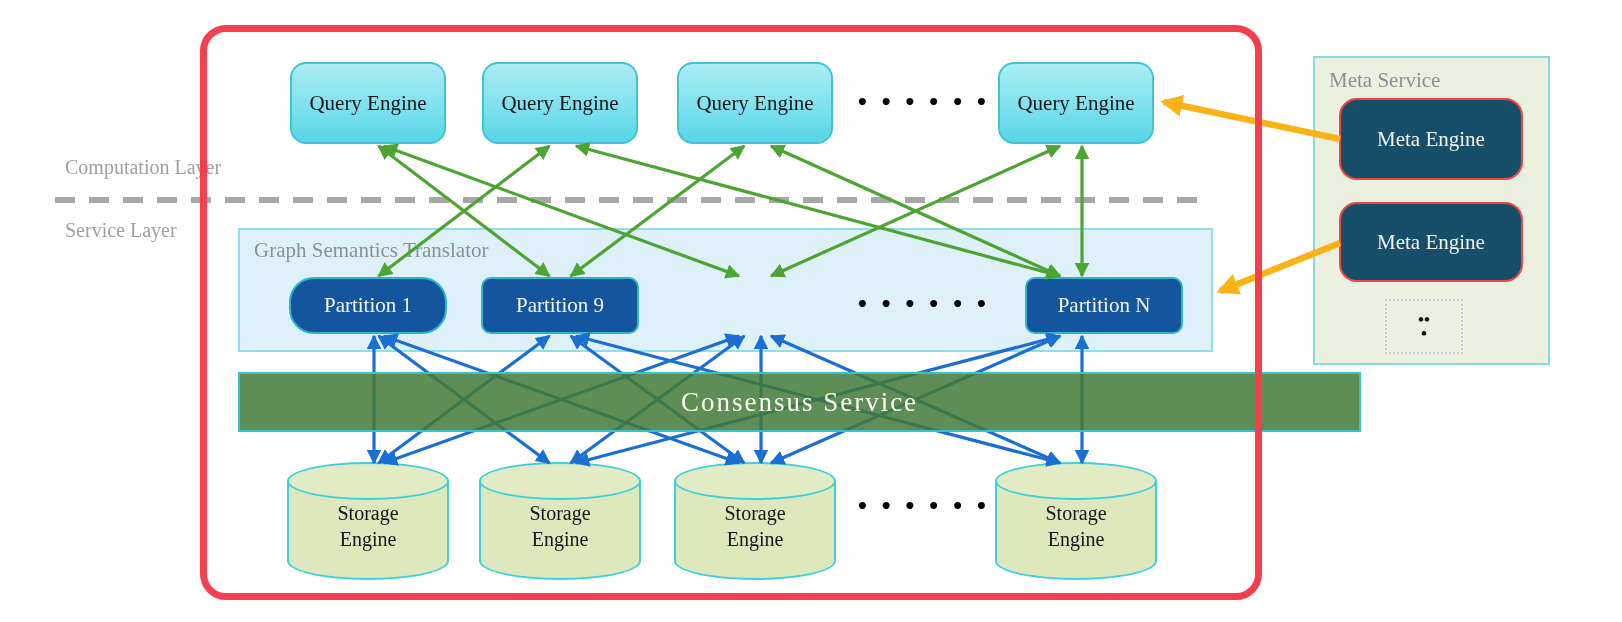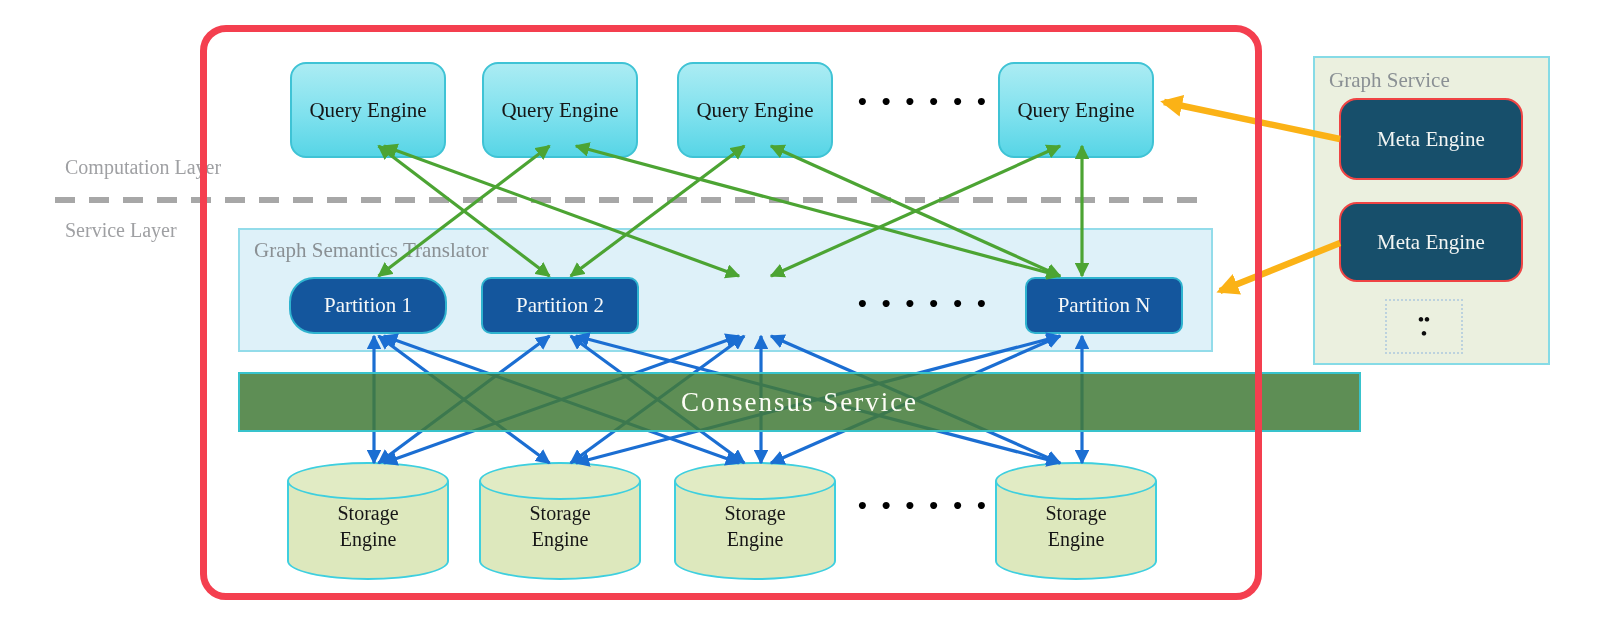--- a/index.html
+++ b/index.html
@@ -15,21 +15,21 @@
     border:2px solid #93dcea;box-sizing:border-box;z-index:1;}
   #translator-label{left:14px;top:8px;font-size:21px;color:#8a9094;}
   #meta-box{left:1313px;top:56px;width:237px;height:309px;background:#ebf0df;
     border:2px solid #86dbe6;box-sizing:border-box;z-index:1;}
   #meta-label{left:14px;top:10px;font-size:21px;color:#8a9094;}
   
   .layer-label{font-size:20px;color:#9fa0a3;z-index:0;}
   #computation-label{left:65px;top:156px;text-align:right;}
   #storage-label{left:65px;top:219px;}
   
-  .qe-box{top:62px;width:156px;height:96px;border-radius:16px;z-index:2;
+  .qe-box{top:62px;width:156px;height:82px;border-radius:16px;z-index:2;
     background:linear-gradient(180deg,#abecf3 0%,#7fe1ee 55%,#57d5e6 100%);
     border:2px solid #3fc3d5;box-sizing:border-box;
     display:flex;align-items:center;justify-content:center;
     font-size:21px;color:#161616;}
   .part-box{top:277px;width:158px;height:57px;border-radius:10px;z-index:2;
     background:#14569d;border:2px solid #2fb3cf;box-sizing:border-box;
     display:flex;align-items:center;justify-content:center;
     font-size:21px;color:#f6f8f8;}
   
   #consensus-bar{left:238px;top:372px;width:1123px;height:60px;z-index:6;
@@ -90,21 +90,21 @@
   </div>
   <div class="abs qe-box" style="left:998px;">
     <span>Query Engine</span>
   </div>
   <div class="abs h-dots" id="qe-dots">••••••</div>
 
   <div class="abs part-box" style="left:289px;border-radius:25px;">
     <span>Partition 1</span>
   </div>
   <div class="abs part-box" style="left:481px;">
-    <span>Partition 2</span>
+    <span>Partition 9</span>
   </div>
   <div class="abs part-box" style="left:1025px;">
     <span>Partition N</span>
   </div>
   <div class="abs h-dots" id="part-dots">••••••</div>
 
   <div class="abs" id="consensus-bar">
     <span id="consensus-label">Consensus  Service</span>
   </div>
 
@@ -128,21 +128,21 @@
   </div>
   <div class="abs cyl" style="left:995px;">
     <div class="ell bot"></div>
     <div class="body"></div>
     <div class="ell top"></div>
     <div class="lbl">Storage Engine</div>
   </div>
   <div class="abs h-dots" id="stor-dots">••••••</div>
 
   <div class="abs" id="meta-box">
-    <div class="abs" id="meta-label">Graph Service</div>
+    <div class="abs" id="meta-label">Meta Service</div>
   </div>
   <div class="abs meta-engine" id="meta-engine-1">
     <span>Meta Engine</span>
   </div>
   <div class="abs meta-engine" id="meta-engine-2">
     <span>Meta Engine</span>
   </div>
   <div class="abs" id="meta-dotted-box">
     <div class="v-dots">•••</div>
   </div>

